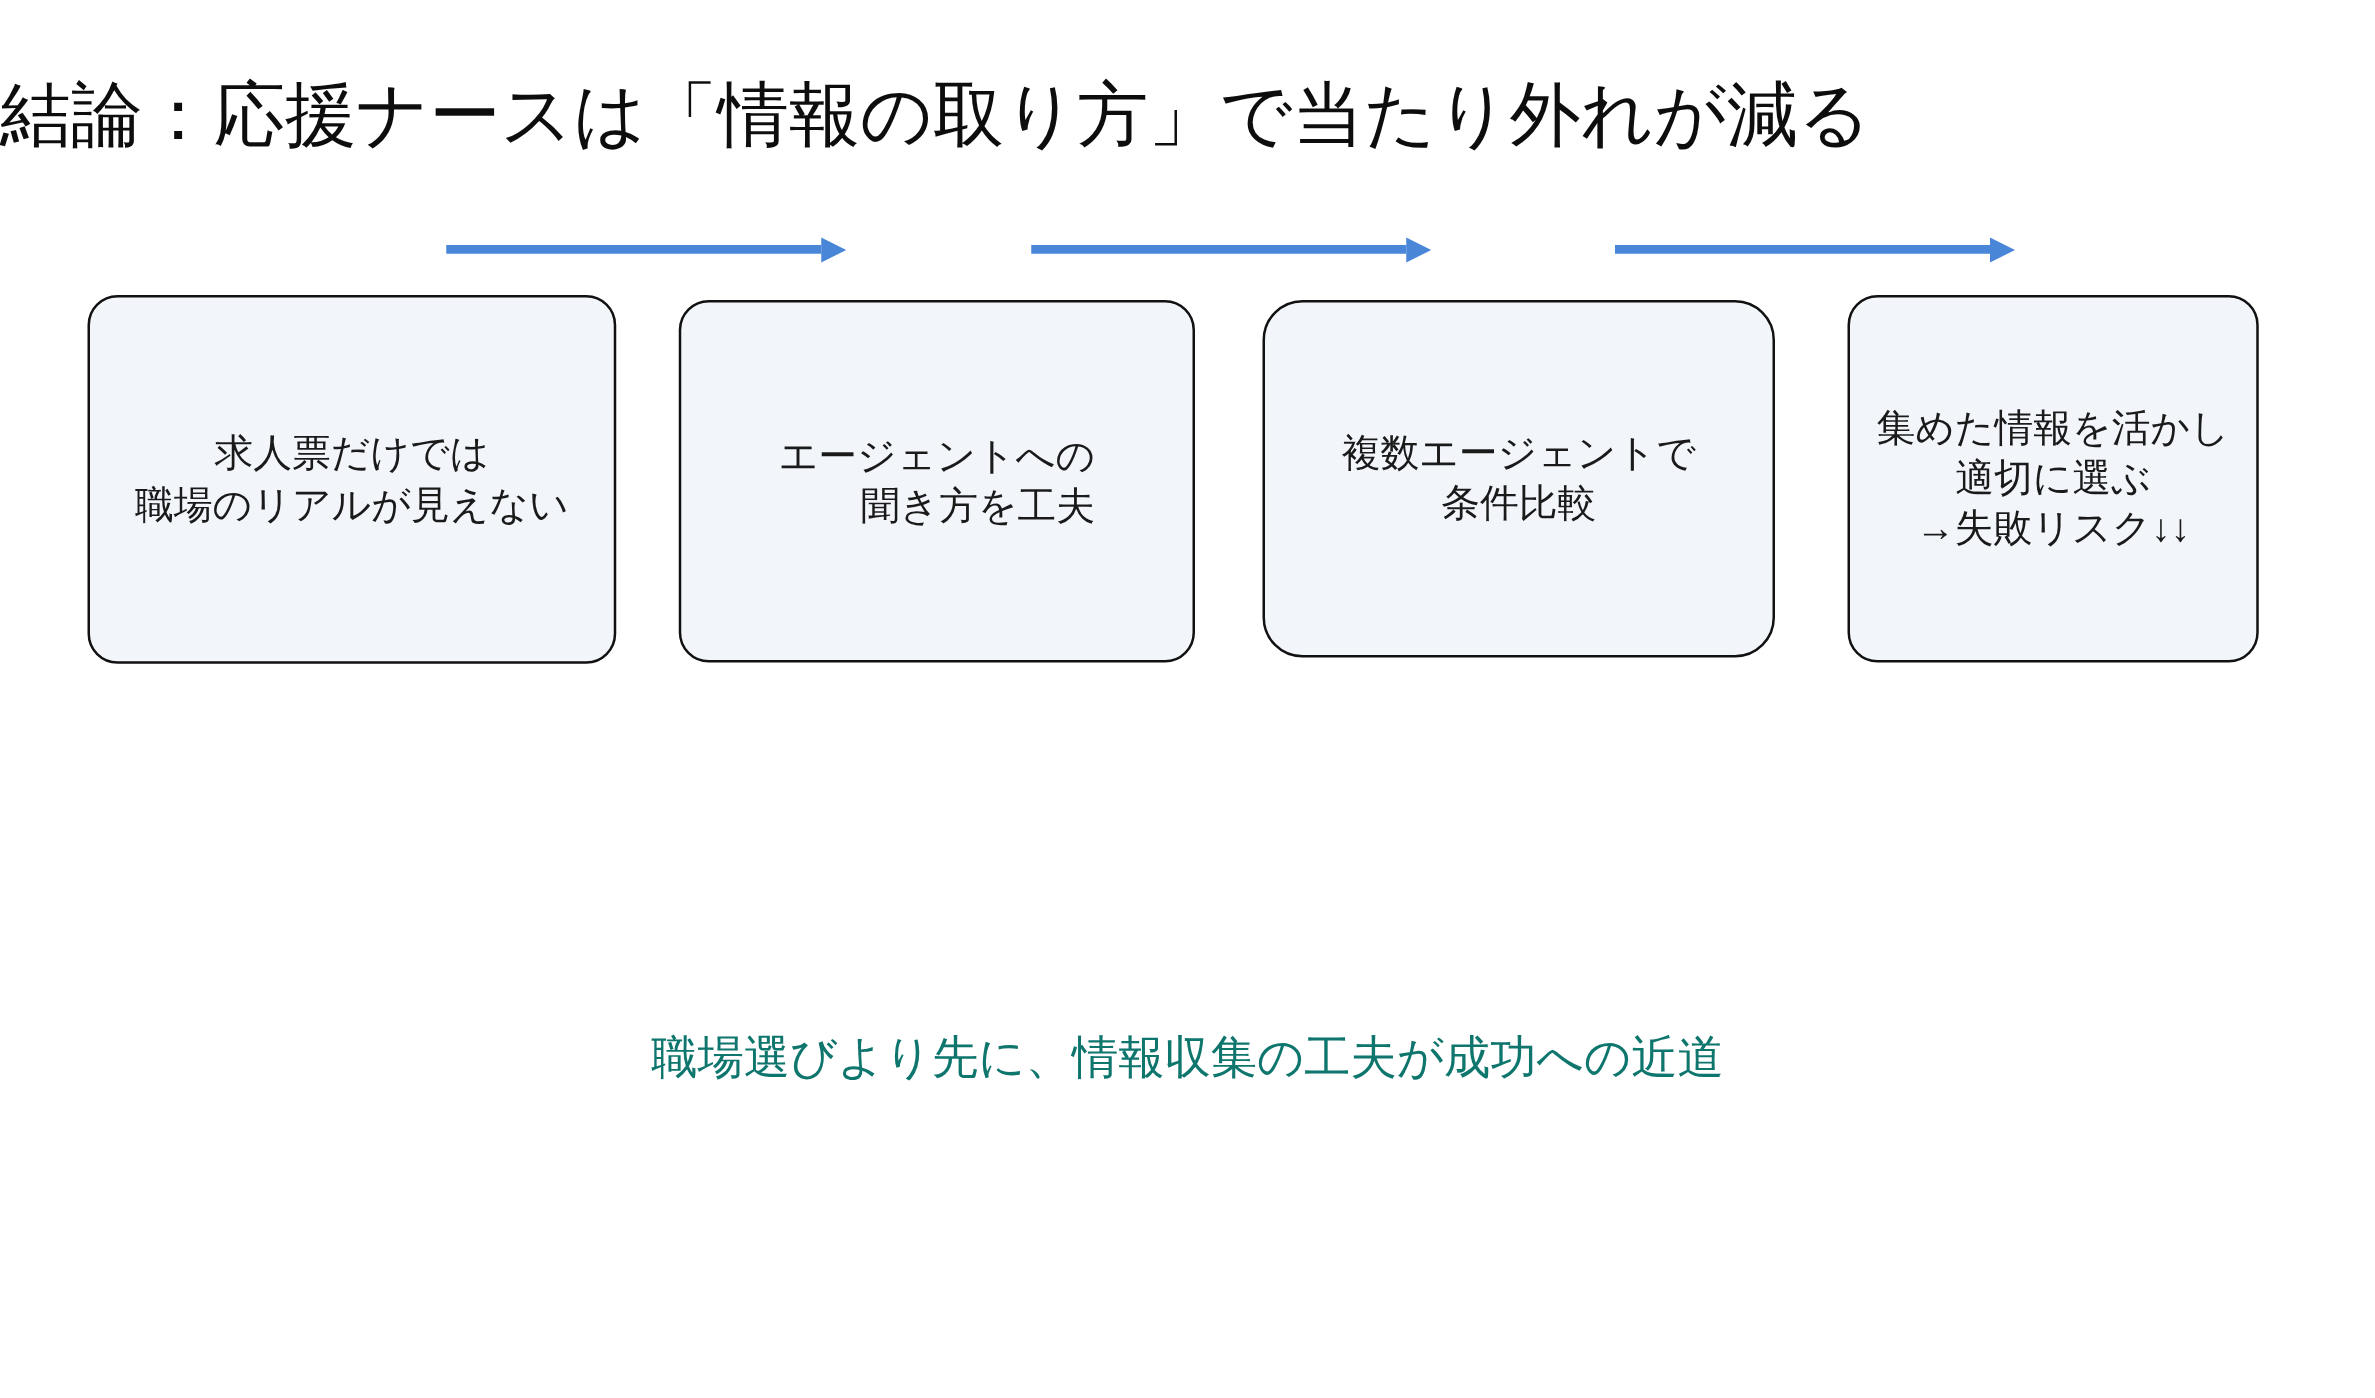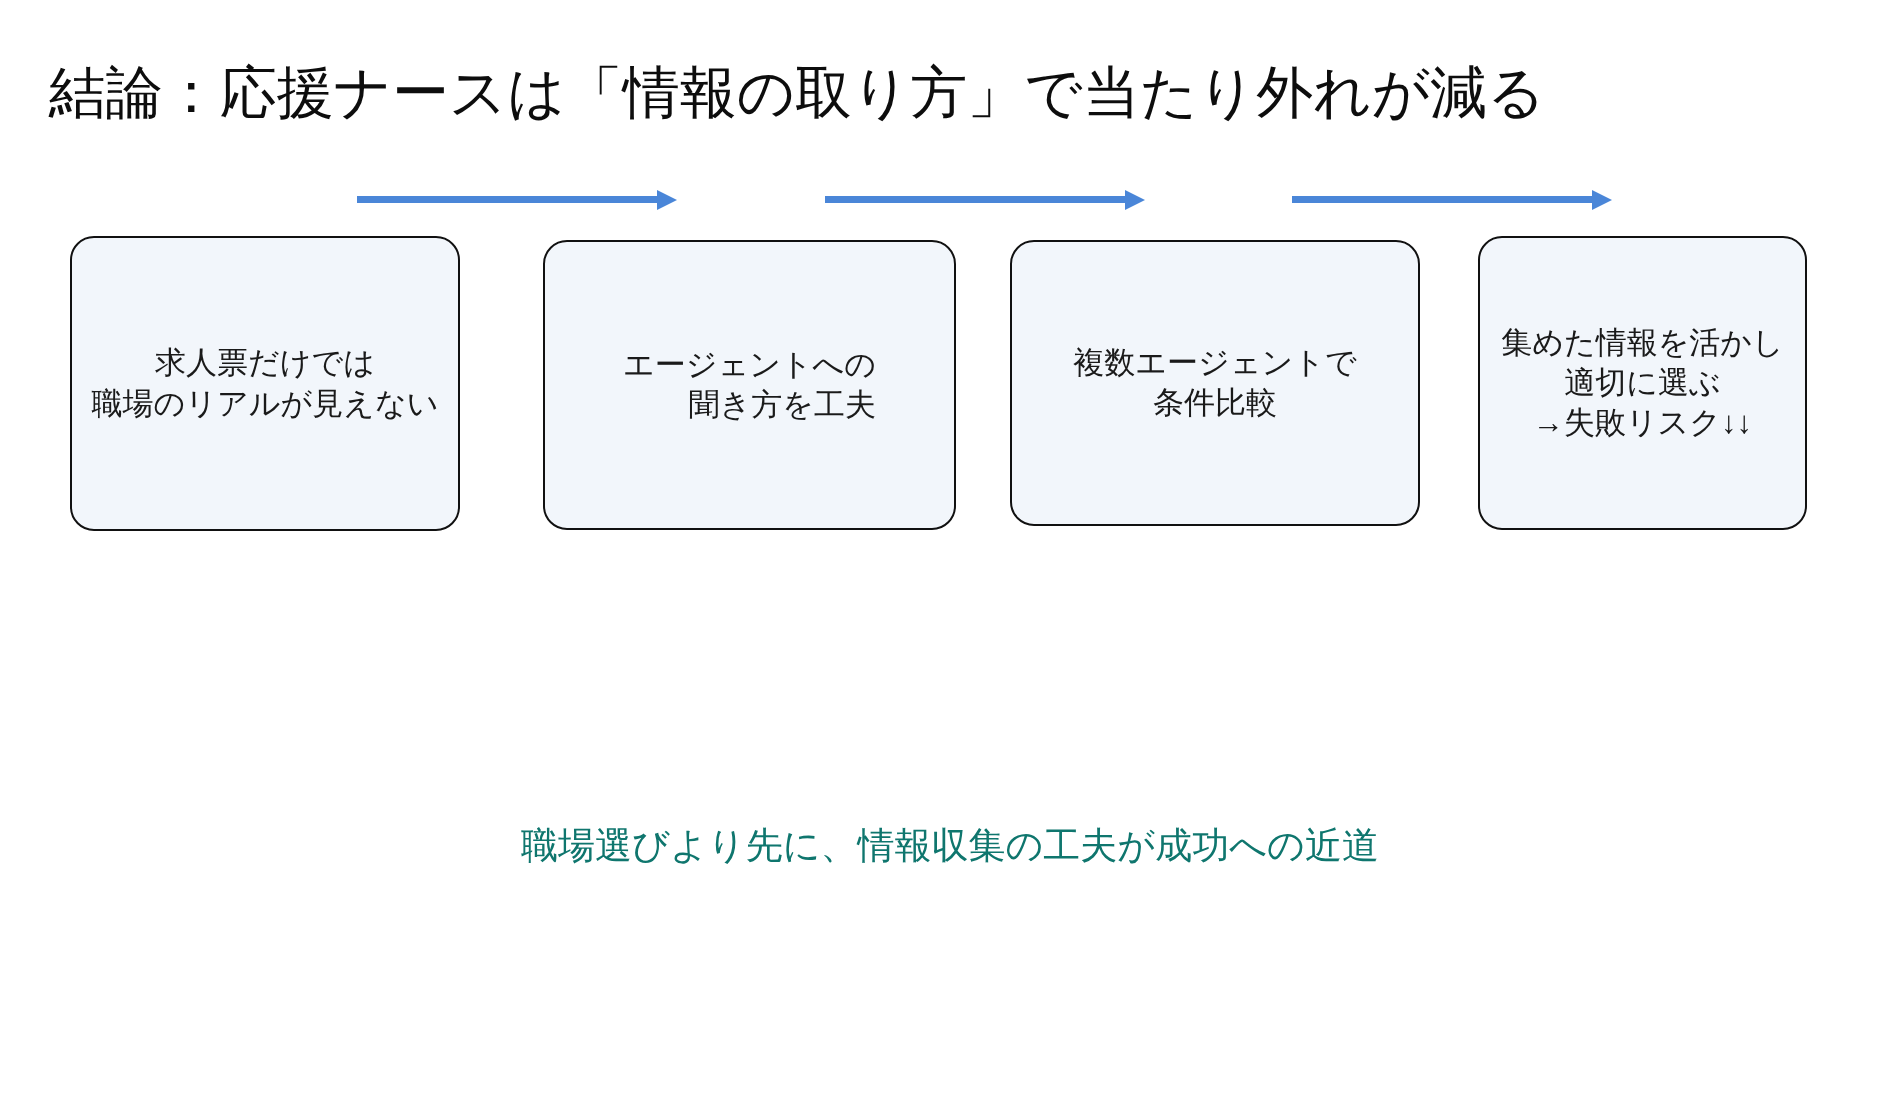--- a/index.html
+++ b/index.html
@@ -17,21 +17,20 @@
     background: #ffffff;
     overflow: hidden;
   }
 
   
   #title {
     position: absolute;
     left: 0;
     top: 60px;
     width: 1594px;
-    text-align: center;
     font-size: 57px;
     line-height: 1.15;
     color: #0d0d0d;
     letter-spacing: 0px;
     white-space: nowrap;
   }
 
   
   .arrow {
     position: absolute;
@@ -106,31 +105,31 @@
   </div>
   <div class="arrow" style="left:825px; top:190px; width:320px;">
     <div class="shaft" style="width:300px;"></div>
     <div class="head" style="left:300px;"></div>
   </div>
   <div class="arrow" style="left:1292px; top:190px; width:320px;">
     <div class="shaft" style="width:300px;"></div>
     <div class="head" style="left:300px;"></div>
   </div>
 
-  <div class="box" id="box1" style="left:70px; top:236px; width:390px; height:295px;">
+  <div class="box" id="box1" style="left:70px; top:236px; width:423px; height:295px;">
     <div class="box-text" style="white-space: pre-line;">求人票だけでは
 職場のリアルが見えない</div>
   </div>
 
   <div class="box" id="box2" style="left:543px; top:240px; width:413px; height:290px;">
     <div class="box-text" style="white-space: pre-line; text-align: right;">エージェントへの
 聞き方を工夫</div>
   </div>
 
-  <div class="box" id="box3" style="left:1010px; top:240px; width:410px; height:286px;">
+  <div class="box" id="box3" style="left:1010px; top:240px; width:410px; height:286px;border-radius:32px;">
     <div class="box-text" style="white-space: pre-line;">複数エージェントで
 条件比較</div>
   </div>
 
   <div class="box" id="box4" style="left:1478px; top:236px; width:329px; height:294px;">
     <div class="box-text" style="white-space: pre-line;">集めた情報を活かし
 適切に選ぶ
 →失敗リスク↓↓</div>
   </div>
 

